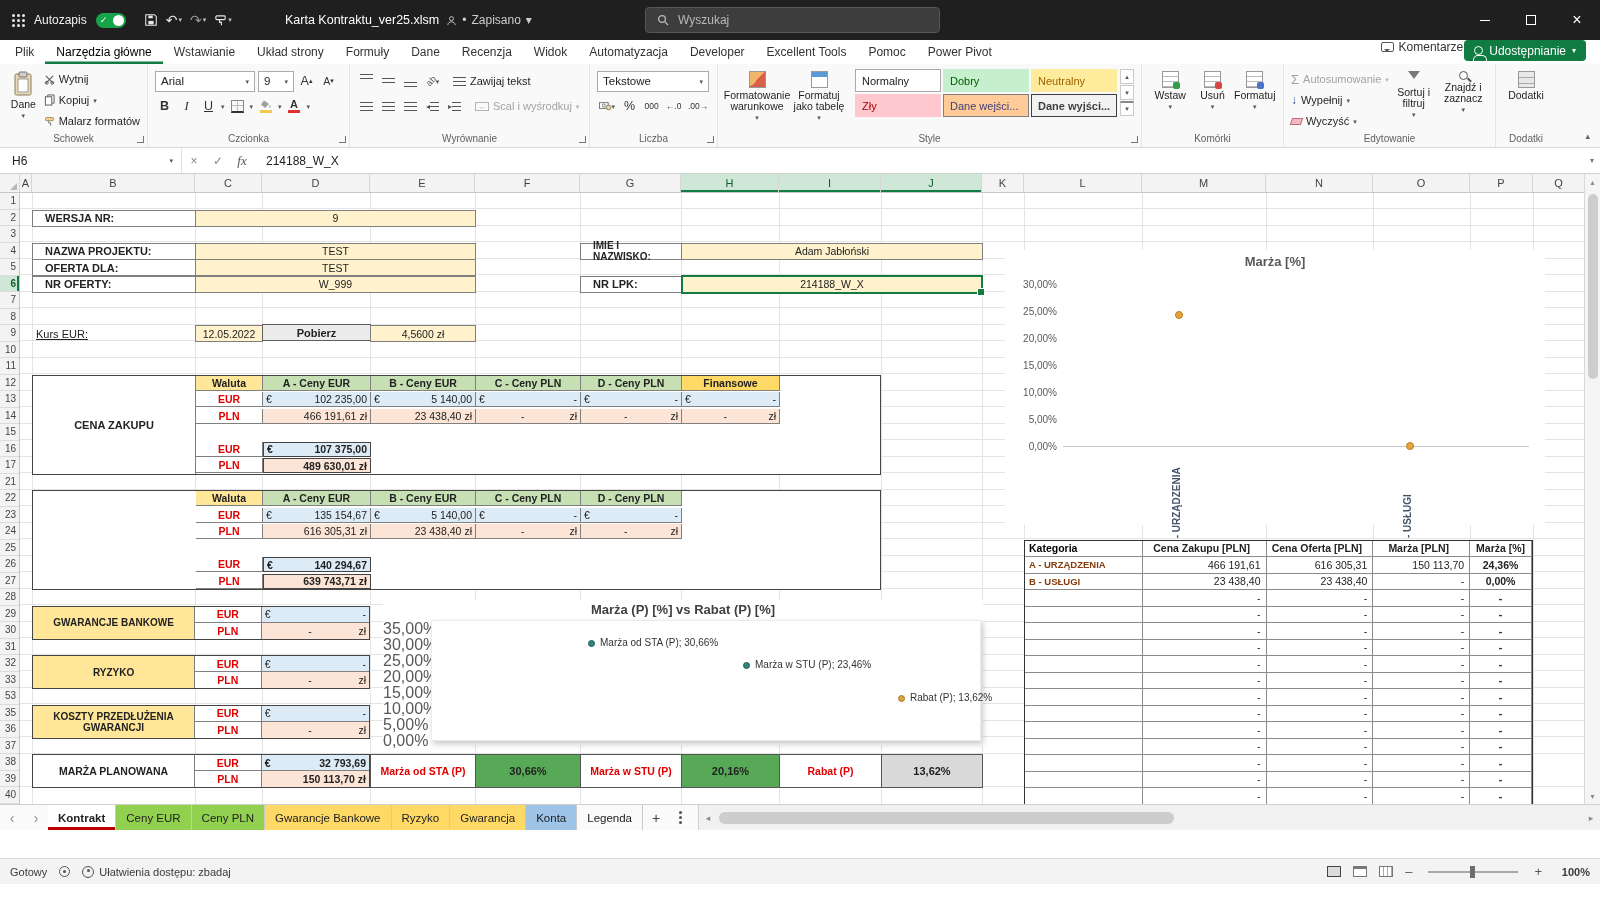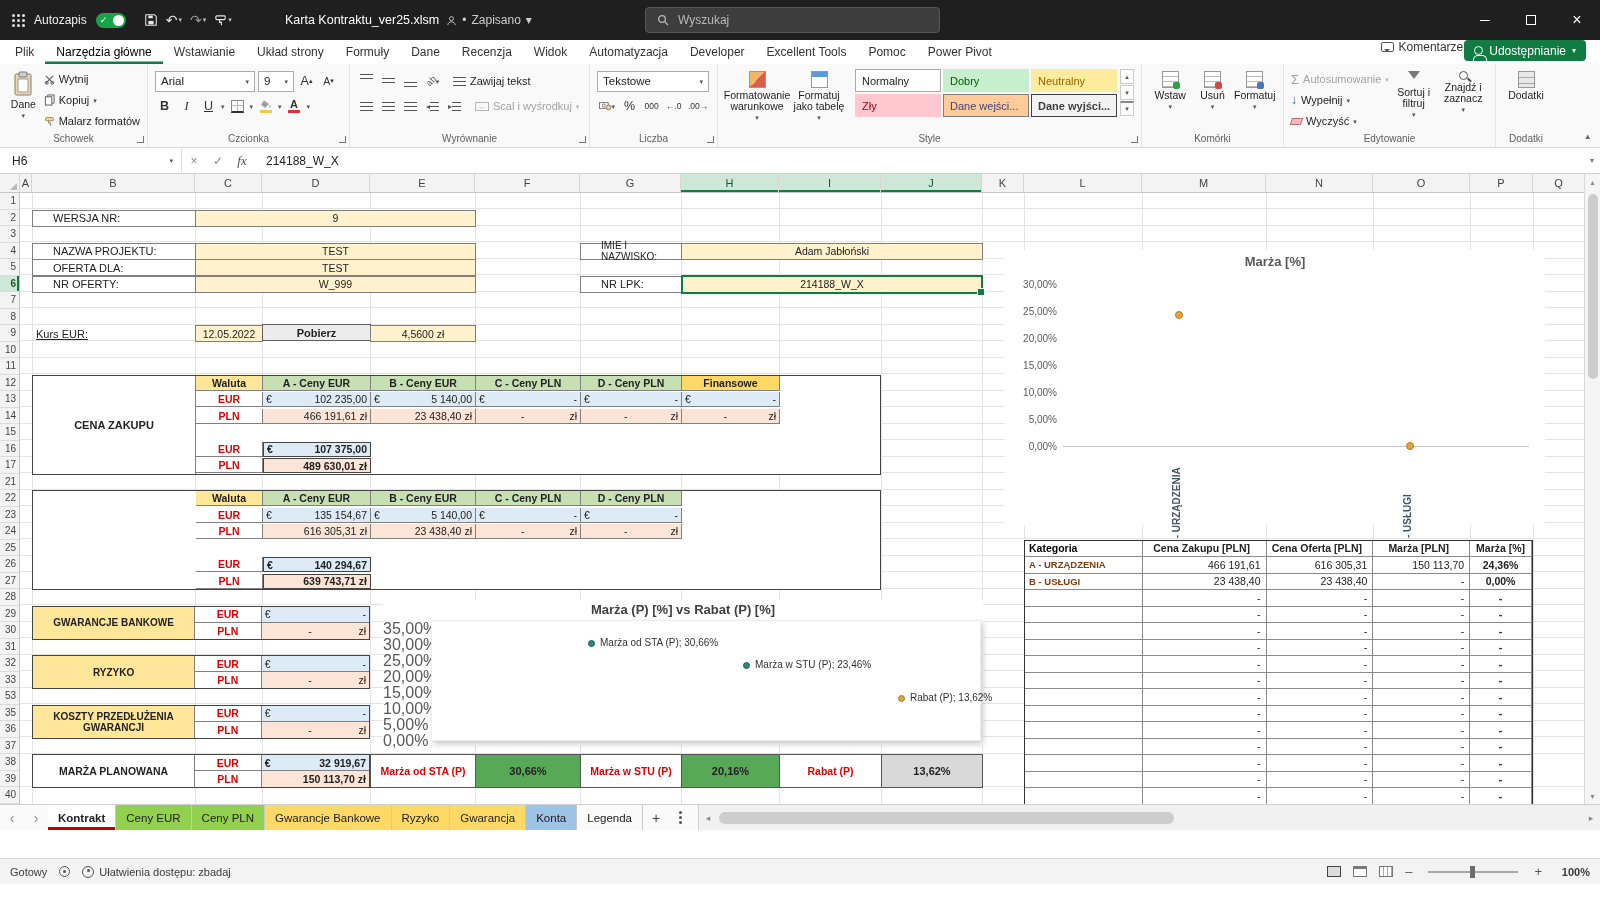--- a/index.html
+++ b/index.html
@@ -98,21 +98,21 @@
   .corner{position:relative}
   .corner::after{content:"";position:absolute;right:2px;bottom:2px;border-left:7px solid transparent;border-bottom:7px solid #b9b9b9}
   .rowhdr{position:absolute;left:0;top:193px;width:20px;height:611px;background:#f3f3f3;border-right:1px solid #c6c6c6;font-size:10px;color:#444;display:flex;flex-direction:column}
   .rh{height:16.5px;display:flex;align-items:center;justify-content:flex-end;padding-right:3px;border-bottom:1px solid #dcdcdc}
   .rh[data-sel="true"]{background:#cfe7d6;color:#0e5c2f;font-weight:700;box-shadow:inset -2px 0 0 #107c41}
 
   
   .sheet{position:absolute;left:20px;top:193px;width:1564px;height:611px;overflow:hidden;background:repeating-linear-gradient(to bottom,#fff 0 15.5px,#e4e4e4 15.5px 16.5px)}
   .gl{position:absolute;top:0;bottom:0;width:1px;background:#e4e4e4}
 
-  .lblbox{position:absolute;height:17px;border:1px solid #7f7f7f;background:#fff;display:flex;align-items:center;padding:0 20px;font-size:11px;font-weight:400}
+  .lblbox{position:absolute;height:17px;border:1px solid #7f7f7f;background:#fff;display:flex;align-items:center;padding:0 12px;font-size:11px;font-weight:700}
   .vbox{position:absolute;height:17px;border:1px solid #7f7f7f;background:#fff2cc;display:flex;align-items:center;justify-content:center;font-size:10.5px}
   .selbox{border:2px solid #107c41;z-index:3}
   .selbox::after{content:"";position:absolute;right:-4px;bottom:-4px;width:6px;height:6px;background:#107c41;border:1px solid #fff}
   .linklbl{position:absolute;height:17px;display:flex;align-items:center;font-size:11px;text-decoration:underline;padding-left:2px}
   .pobierz{position:absolute;height:17px;background:#ececec;border:1.5px solid #5f5f5f;display:flex;align-items:center;justify-content:center;font-size:11px;font-weight:700}
 
   .tbl{position:absolute;left:12px;width:849px;height:100px;border:1.5px solid #444;background:#fff}
   .ttl{position:absolute;left:0;top:0;width:163px;height:100%;border-right:1px solid #7f7f7f;display:flex;align-items:center;justify-content:center;font-size:11px;font-weight:700;text-align:center;background:#fff}
   .ttl.green{background:#57a957}
   .r{position:absolute;left:163px;display:flex;height:16.5px}
@@ -913,21 +913,21 @@
 
   <div class="sbox" style="top:561px">
     <div class="sb-title plain">MARŻA PLANOWANA</div>
     <div class="sb-col">
       <div class="sb-c cur2">EUR</div>
       <div class="sb-c cur2">PLN</div>
     </div>
     <div class="sb-valcol" style="font-weight:700">
       <div class="sb-c n blue" style="font-weight:700">
           <span class="cu">€</span>
-          <span class="v" style="font-weight:700">32 919,67</span>
+          <span class="v" style="font-weight:700">32 793,69</span>
         </div>
       <div class="sb-c n pink" style="font-weight:700">
           <span class="v" style="font-weight:700">150 113,70</span>
           <span class="su">zł</span>
         </div>
     </div>
   </div>
   <div class="m-lbl" style="left:350px;top:561px;width:106px">Marża od STA (P)</div>
   <div class="m-val green" style="left:455px;top:561px;width:106px">30,66%</div>
   <div class="m-lbl" style="left:560px;top:561px;width:102px">Marża w STU (P)</div>

